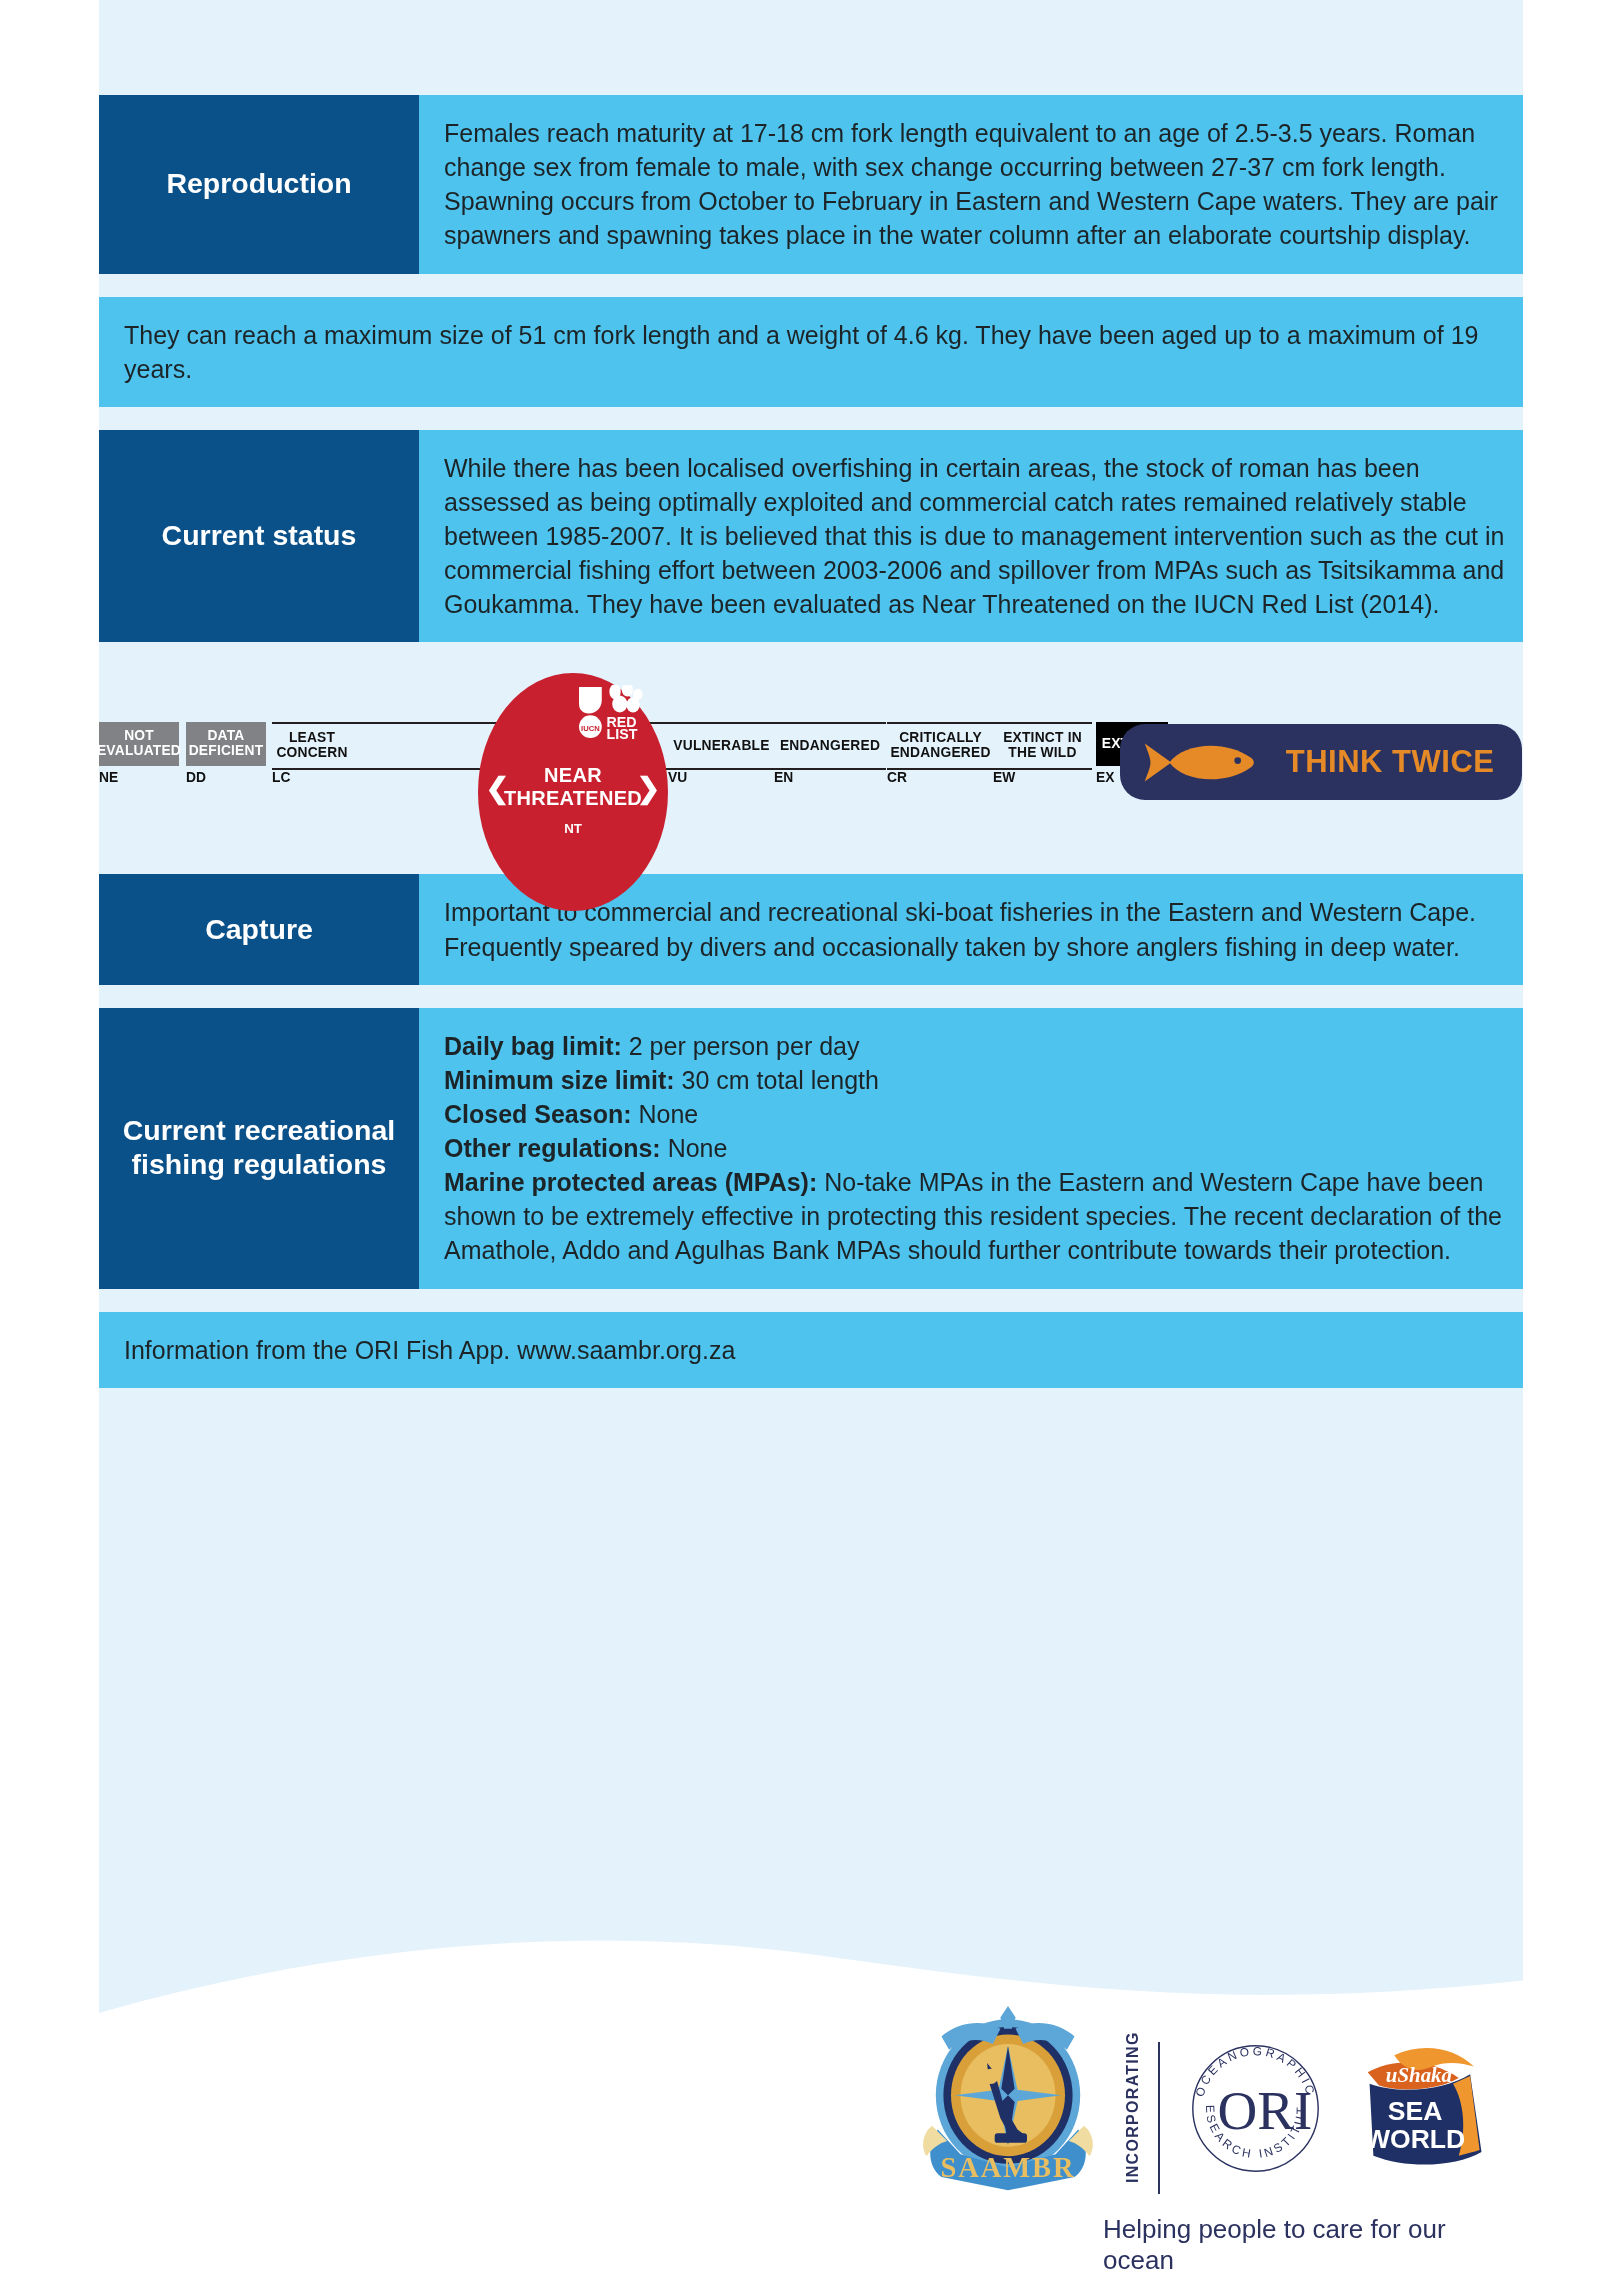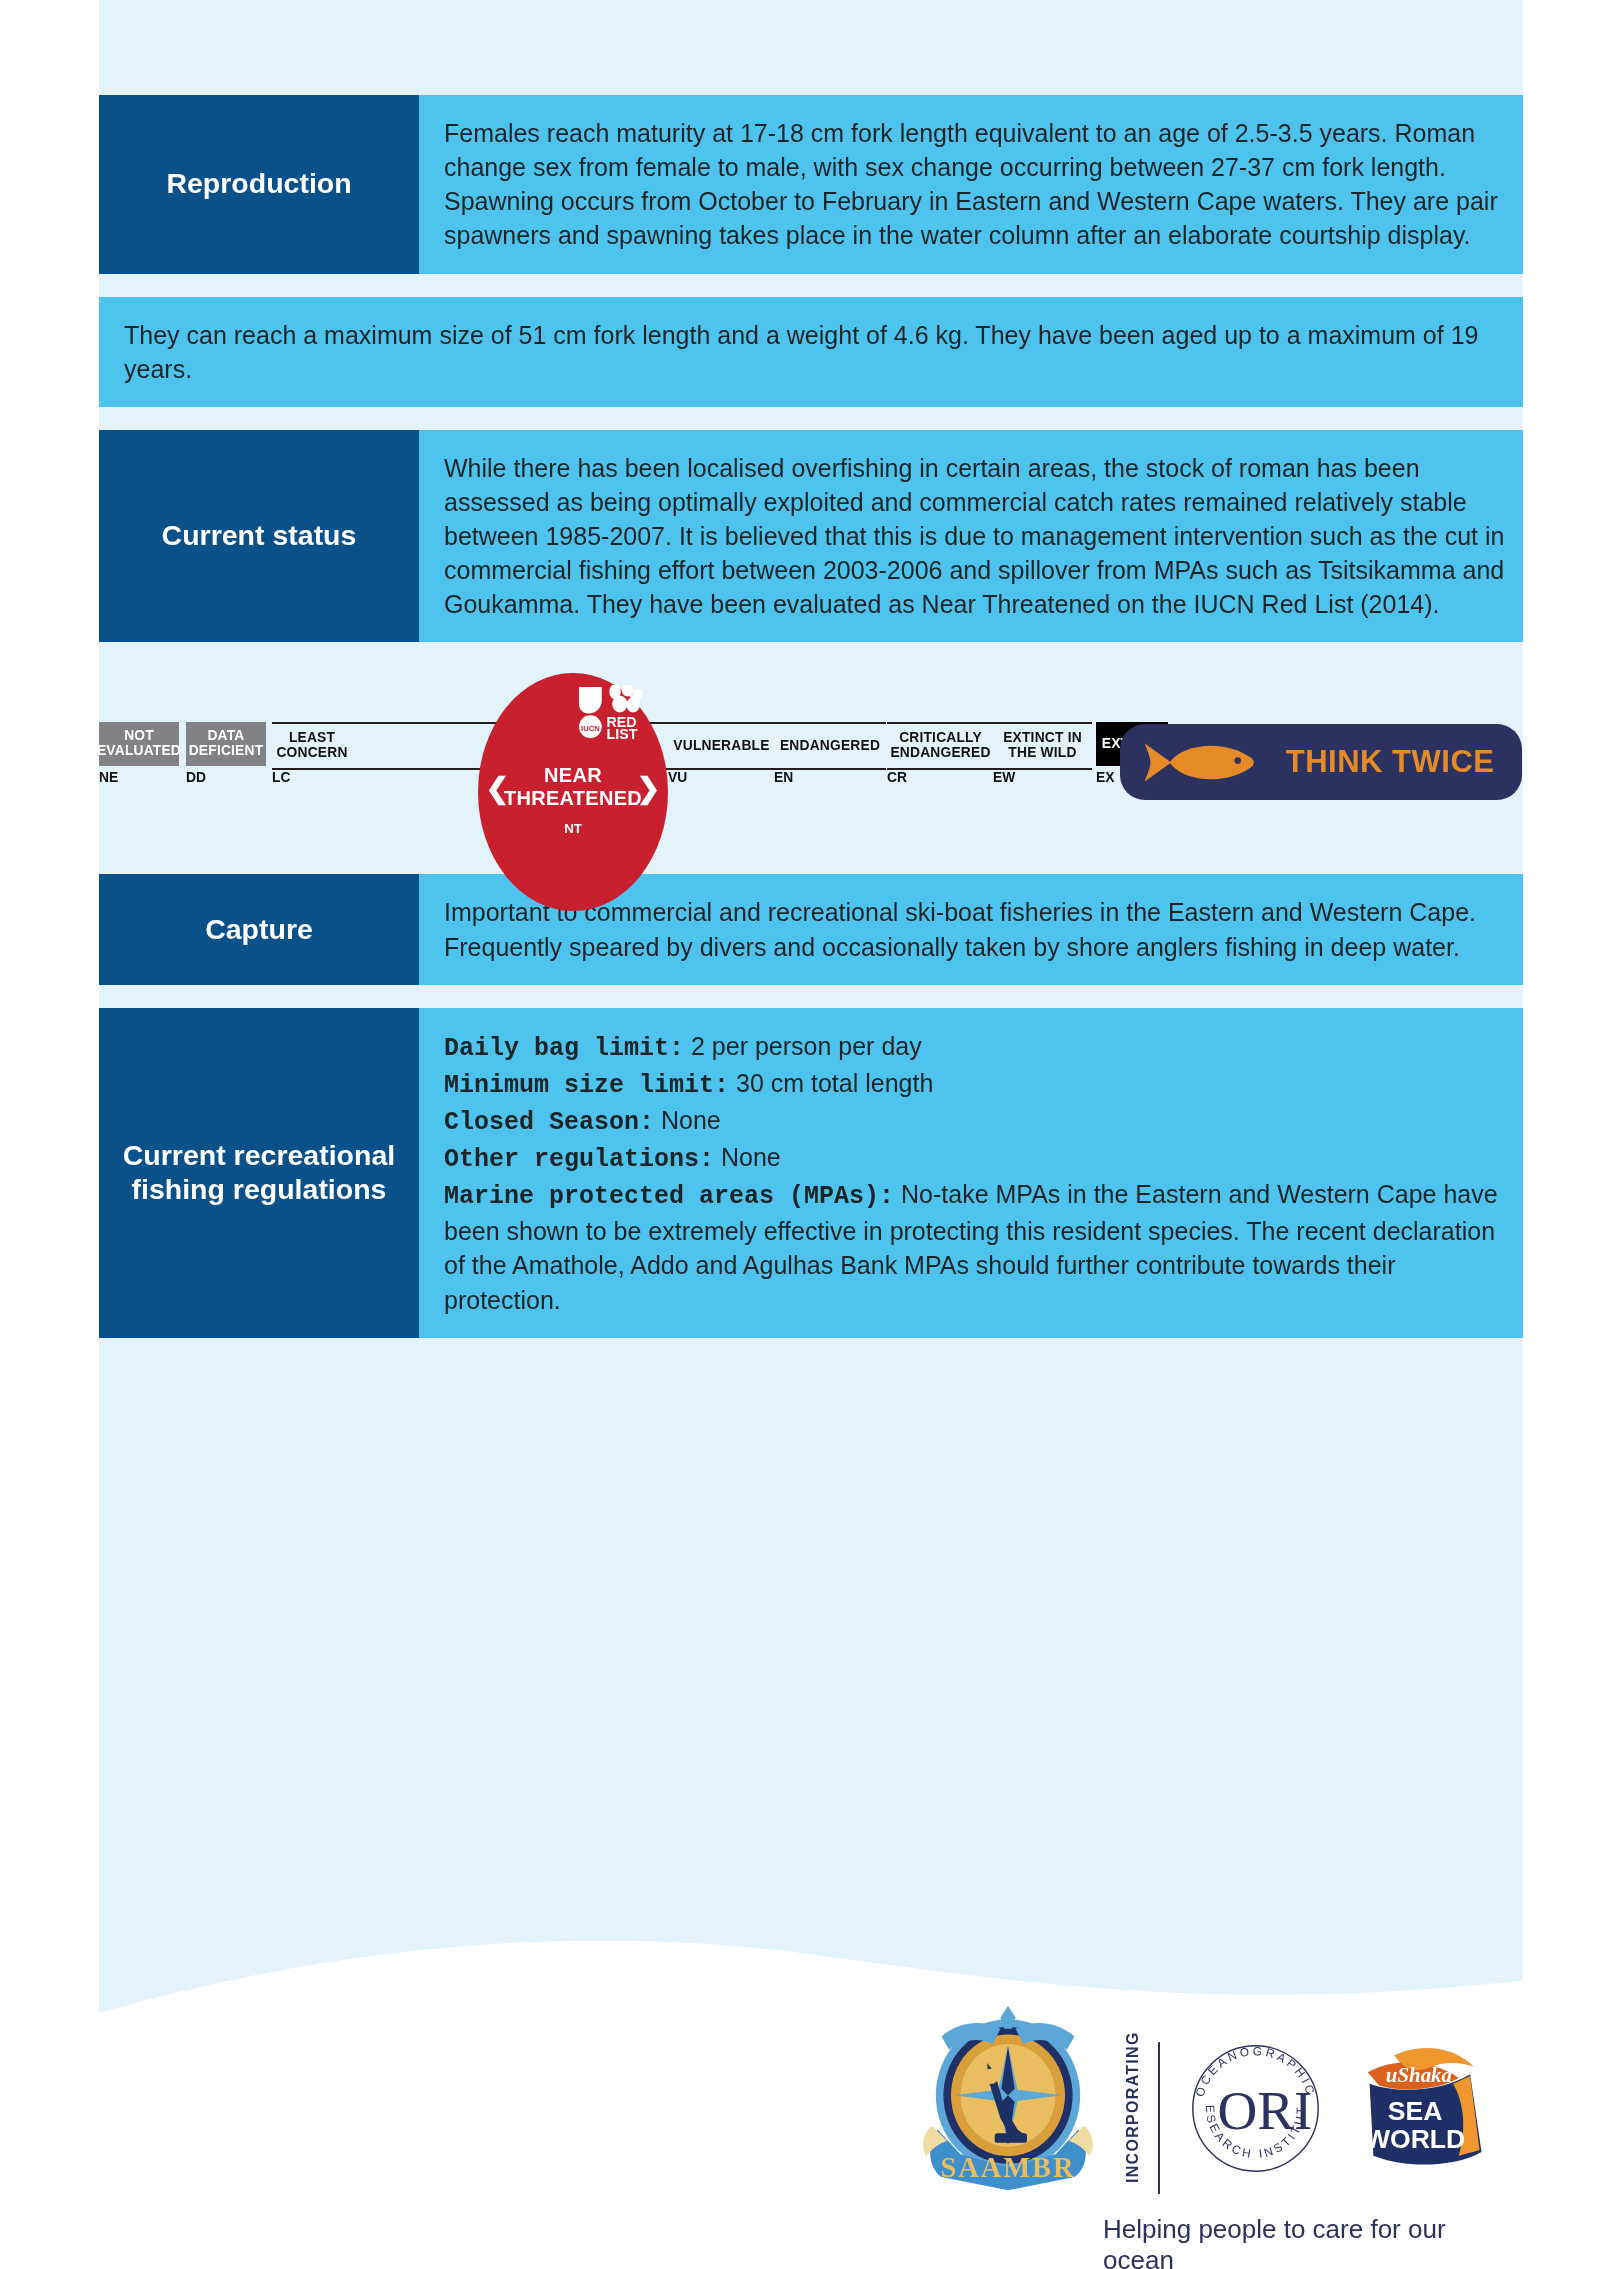--- a/index.html
+++ b/index.html
@@ -71,21 +71,20 @@
     padding: 21px 11.4px 21px 25px;
     box-sizing: border-box;
   }
 
   .body-cell p {
     margin: 0;
   }
 
   .body-cell b {
     font-weight: bold;
-    font-family: Liberation Mono, monospace;
   }
 
   
   .redlist-strip {
     position: relative;
     height: 186px;
     background: #e4f2fb;
     margin-bottom: 23px;
   }
 
@@ -418,20 +417,23 @@
         <p>
           <b>Other regulations:</b><span> None</span>
         </p>
         <p>
           <b>Marine protected areas (MPAs):</b><span> No-take MPAs in the Eastern and Western Cape have been shown to be extremely effective in protecting this resident species. The recent declaration of the Amathole, Addo and Agulhas Bank MPAs should further contribute towards their protection.</span>
         </p>
       </div>
     </div>
 
     <div class="row">
+      <div class="body-cell">
+        <p>Information from the ORI Fish App.  www.saambr.org.za</p>
+      </div>
     </div>
 
   </div>
 
   <div class="footer-wave">
     <svg width="1424" height="339" viewBox="0 0 1497 356" preserveAspectRatio="none">
       <path d="M0 86 C260 12 520 -8 760 26 C980 56 1180 86 1497 52 L1497 356 L0 356 Z" fill="#ffffff"></path>
     </svg>
   </div>
 

